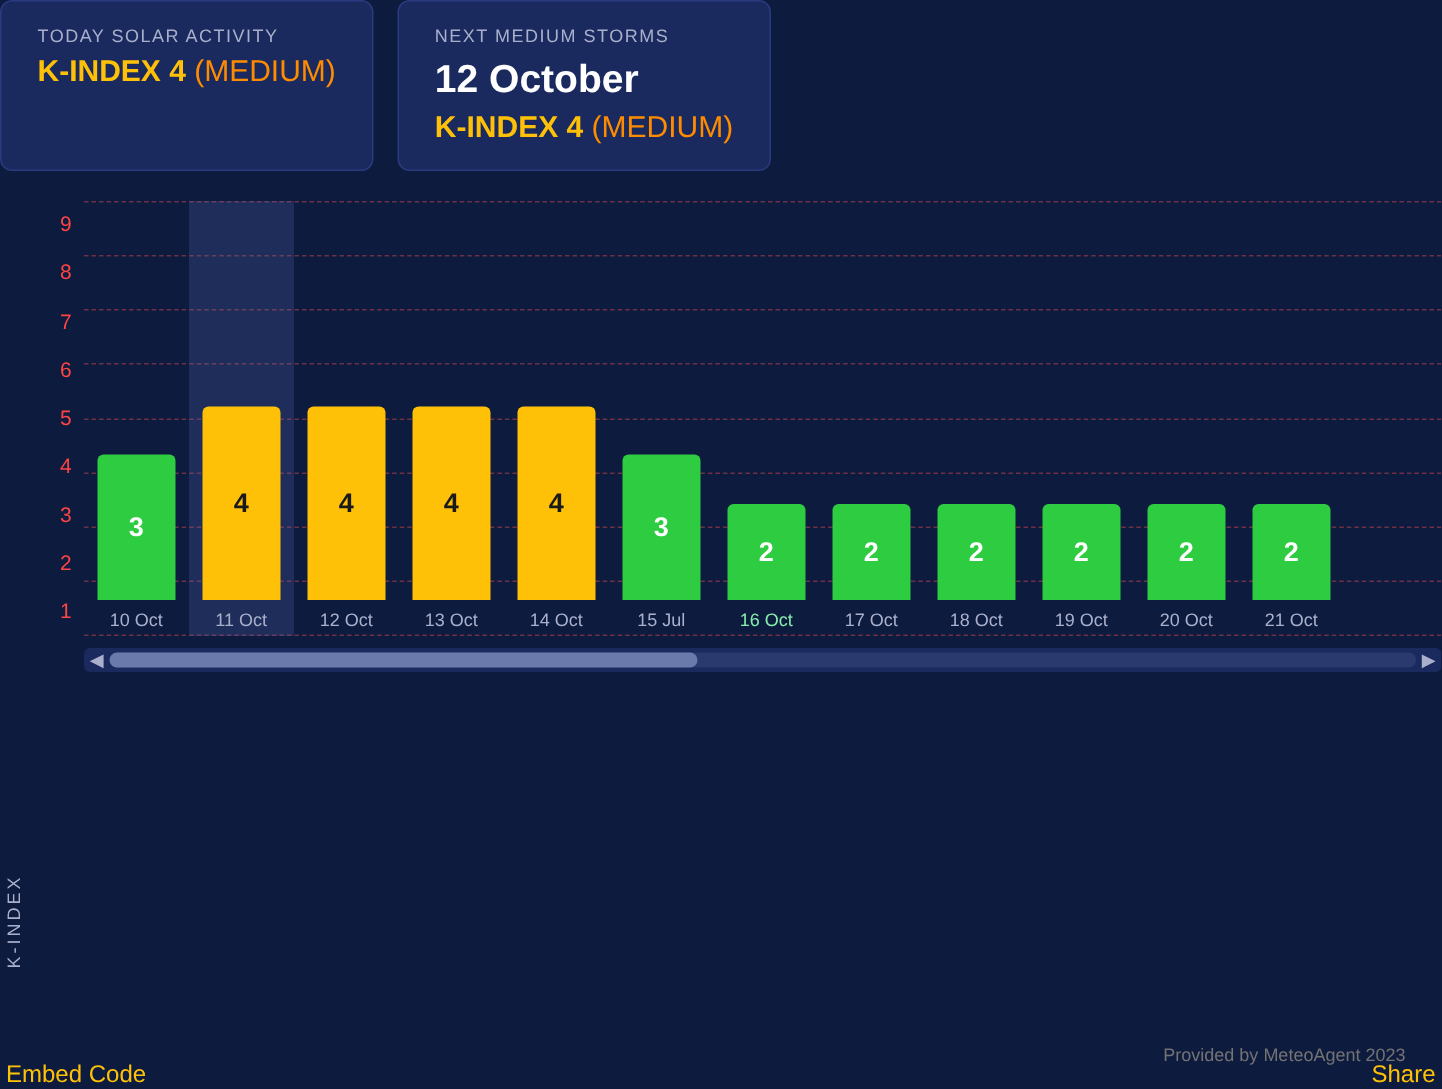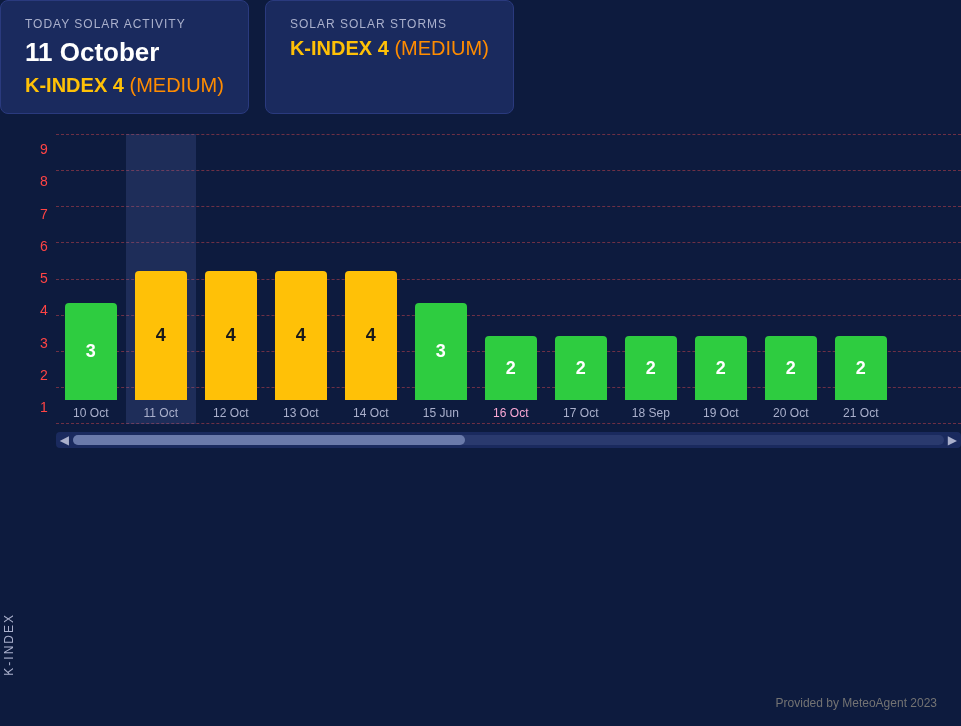--- a/index.html
+++ b/index.html
@@ -145,28 +145,28 @@
     }
   </style>
 </head>
 <body>
 
 <div class="container">
 
   <div class="info-row">
     <div class="info-card">
       <div class="card-label">TODAY SOLAR ACTIVITY</div>
-      <div class="card-date">11 October</div>
       <div class="card-index">
         <span class="k-bold">K-INDEX 4</span>
         <span class="medium-text">(MEDIUM)</span>
       </div>
     </div>
     <div class="info-card">
-      <div class="card-label">SOLAR SOLAR STORMS</div>
+      <div class="card-label">NEXT MEDIUM STORMS</div>
+      <div class="card-date">12 October</div>
       <div class="card-index">
         <span class="k-bold">K-INDEX 4</span>
         <span class="medium-text">(MEDIUM)</span>
       </div>
     </div>
   </div>
 
   <div style="display:flex; flex-direction:row; flex:1; position:relative; margin-left: 40px;">
 
     <div style="display:flex; flex-direction:column; justify-content:space-between; height:290px; margin-right:8px; padding-bottom:2px; align-self:flex-start; margin-top:0;">
@@ -214,33 +214,33 @@
             <div style="display: flex; flex-direction: column; align-items: center; flex: 0 0 70px; height: 100%; justify-content: flex-end; position: relative;">
               <div style="width: 52px; height: 129px; background-color: rgb(255, 193, 7); border-radius: 4px 4px 0px 0px; display: flex; align-items: center; justify-content: center; font-size: 18px; font-weight: bold; color: rgb(26, 26, 26);">4</div>
               <div style="font-size: 12px; color: rgb(170, 176, 204); margin-top: 6px; white-space: nowrap; text-align: center; padding-bottom: 4px;">13 Oct</div>
             </div>
             <div style="display: flex; flex-direction: column; align-items: center; flex: 0 0 70px; height: 100%; justify-content: flex-end; position: relative;">
               <div style="width: 52px; height: 129px; background-color: rgb(255, 193, 7); border-radius: 4px 4px 0px 0px; display: flex; align-items: center; justify-content: center; font-size: 18px; font-weight: bold; color: rgb(26, 26, 26);">4</div>
               <div style="font-size: 12px; color: rgb(170, 176, 204); margin-top: 6px; white-space: nowrap; text-align: left; padding-bottom: 4px;">14 Oct</div>
             </div>
             <div style="display: flex; flex-direction: column; align-items: center; flex: 0 0 70px; height: 100%; justify-content: flex-end; position: relative;">
               <div style="width: 52px; height: 97px; background-color: rgb(46, 204, 64); border-radius: 4px 4px 0px 0px; display: flex; align-items: center; justify-content: center; font-size: 18px; font-weight: bold; color: white;">3</div>
-              <div style="font-size: 12px; color: rgb(170, 176, 204); margin-top: 6px; white-space: nowrap; text-align: center; padding-bottom: 4px;">15 Jun</div>
-            </div>
-            <div style="display: flex; flex-direction: column; align-items: center; flex: 0 0 70px; height: 100%; justify-content: flex-end; position: relative;">
-              <div style="width: 52px; height: 64px; background-color: rgb(46, 204, 64); border-radius: 4px 4px 0px 0px; display: flex; align-items: center; justify-content: center; font-size: 18px; font-weight: bold; color: white;">2</div>
-              <div style="font-size: 12px; color: #f9a8d4; margin-top: 6px; white-space: nowrap; text-align: center; padding-bottom: 4px;">16 Oct</div>
+              <div style="font-size: 12px; color: rgb(170, 176, 204); margin-top: 6px; white-space: nowrap; text-align: center; padding-bottom: 4px;">15 Jul</div>
+            </div>
+            <div style="display: flex; flex-direction: column; align-items: center; flex: 0 0 70px; height: 100%; justify-content: flex-end; position: relative;">
+              <div style="width: 52px; height: 64px; background-color: rgb(46, 204, 64); border-radius: 4px 4px 0px 0px; display: flex; align-items: center; justify-content: center; font-size: 18px; font-weight: bold; color: white;">2</div>
+              <div style="font-size: 12px; color: #86efac; margin-top: 6px; white-space: nowrap; text-align: center; padding-bottom: 4px;">16 Oct</div>
             </div>
             <div style="display: flex; flex-direction: column; align-items: center; flex: 0 0 70px; height: 100%; justify-content: flex-end; position: relative;">
               <div style="width: 52px; height: 64px; background-color: rgb(46, 204, 64); border-radius: 4px 4px 0px 0px; display: flex; align-items: center; justify-content: center; font-size: 18px; font-weight: bold; color: white;">2</div>
               <div style="font-size: 12px; color: rgb(170, 176, 204); margin-top: 6px; white-space: nowrap; text-align: left; padding-bottom: 4px;">17 Oct</div>
             </div>
             <div style="display: flex; flex-direction: column; align-items: center; flex: 0 0 70px; height: 100%; justify-content: flex-end; position: relative;">
               <div style="width: 52px; height: 64px; background-color: rgb(46, 204, 64); border-radius: 4px 4px 0px 0px; display: flex; align-items: center; justify-content: center; font-size: 18px; font-weight: bold; color: white;">2</div>
-              <div style="font-size: 12px; color: rgb(170, 176, 204); margin-top: 6px; white-space: nowrap; text-align: center; padding-bottom: 4px;">18 Sep</div>
+              <div style="font-size: 12px; color: rgb(170, 176, 204); margin-top: 6px; white-space: nowrap; text-align: center; padding-bottom: 4px;">18 Oct</div>
             </div>
             <div style="display: flex; flex-direction: column; align-items: center; flex: 0 0 70px; height: 100%; justify-content: flex-end; position: relative;">
               <div style="width: 52px; height: 64px; background-color: rgb(46, 204, 64); border-radius: 4px 4px 0px 0px; display: flex; align-items: center; justify-content: center; font-size: 18px; font-weight: bold; color: white;">2</div>
               <div style="font-size: 12px; color: rgb(170, 176, 204); margin-top: 6px; white-space: nowrap; text-align: center; padding-bottom: 4px;">19 Oct</div>
             </div>
             <div style="display: flex; flex-direction: column; align-items: center; flex: 0 0 70px; height: 100%; justify-content: flex-end; position: relative;">
               <div style="width: 52px; height: 64px; background-color: rgb(46, 204, 64); border-radius: 4px 4px 0px 0px; display: flex; align-items: center; justify-content: center; font-size: 18px; font-weight: bold; color: white;">2</div>
               <div style="font-size: 12px; color: rgb(170, 176, 204); margin-top: 6px; white-space: nowrap; text-align: right; padding-bottom: 4px;">20 Oct</div>
             </div>
             <div style="display: flex; flex-direction: column; align-items: center; flex: 0 0 70px; height: 100%; justify-content: flex-end; position: relative;">
@@ -257,16 +257,20 @@
         </div>
         <span class="scrollbar-arrow">▶</span>
       </div>
 
     </div>
 
     <div style="position:absolute; left:-38px; bottom:50px; writing-mode:vertical-rl; transform:rotate(180deg); font-size:12px; color:#aab0cc; letter-spacing:2px;">K-INDEX</div>
 
   </div>
 
+  <div class="footer">
+    <button class="embed-code-btn">Embed Code</button>
+    <button class="share-btn">Share</button>
+  </div>
 
   <div class="provided-by">Provided by MeteoAgent 2023</div>
 
 </div>
 
 </body></html>

